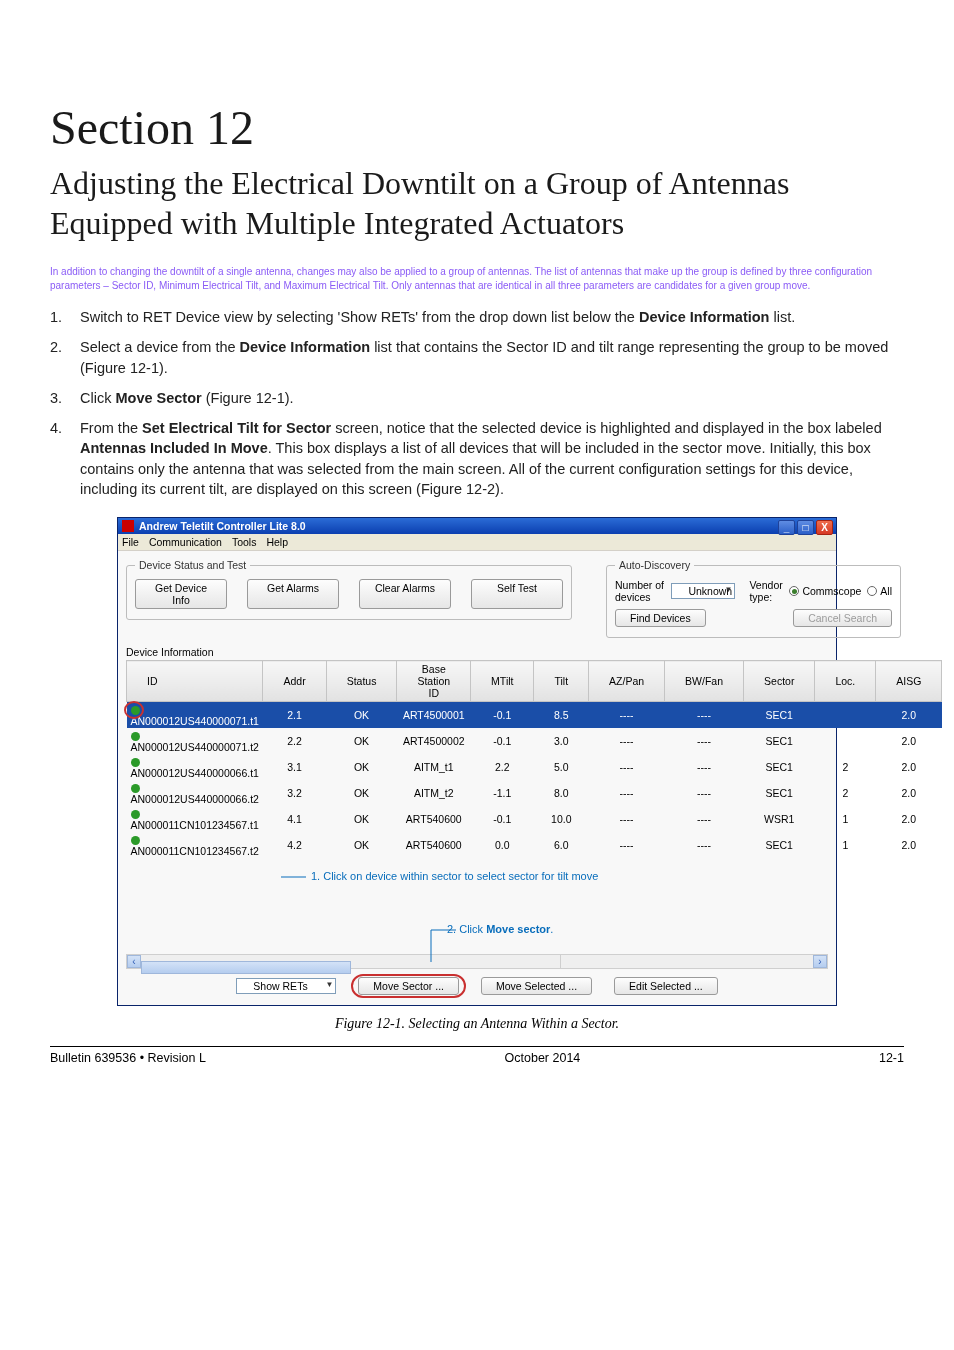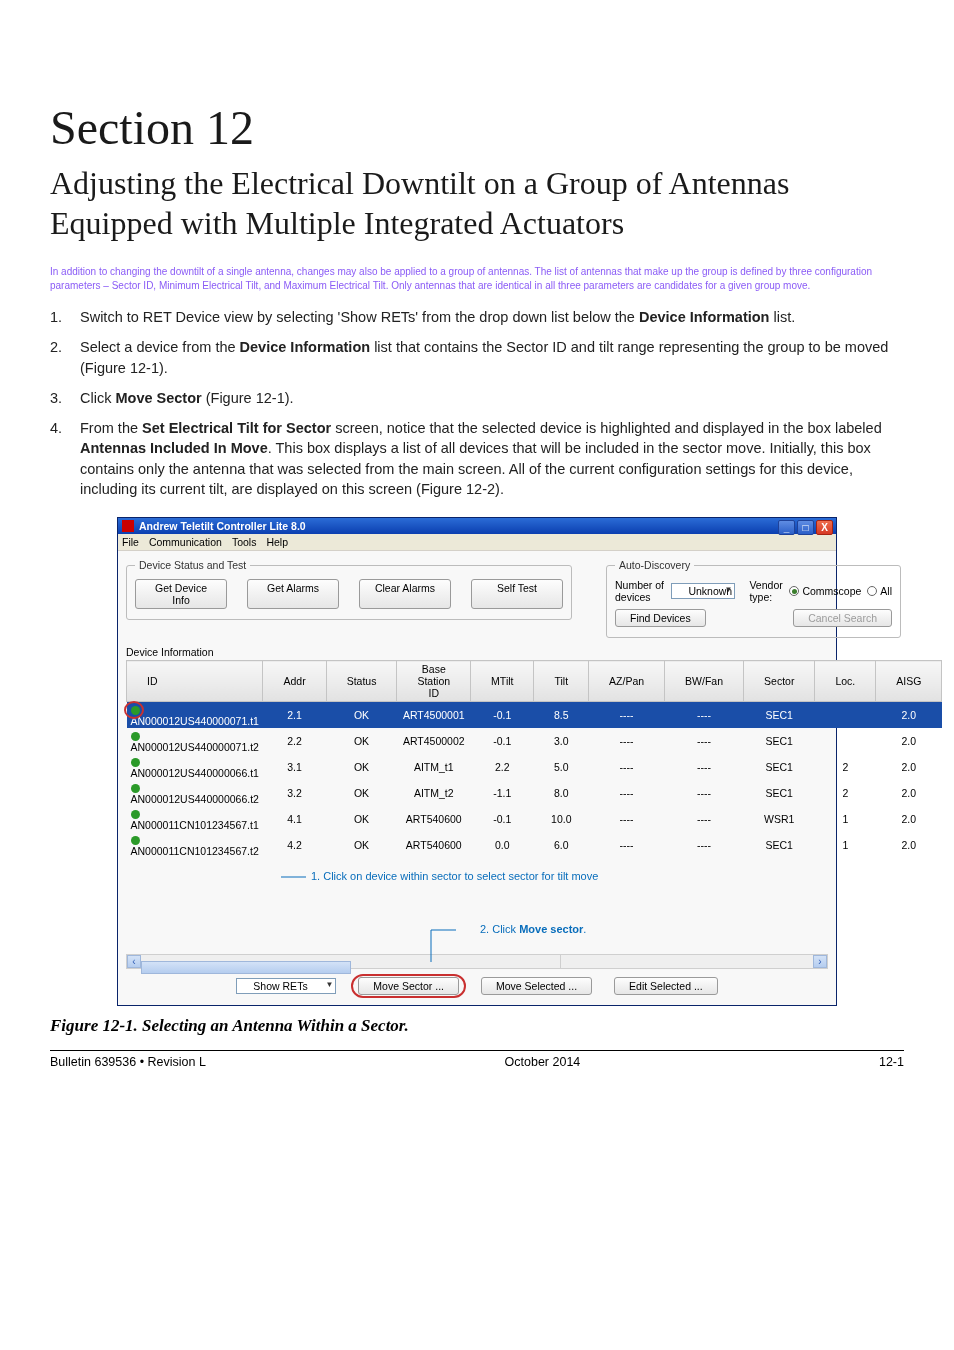--- a/index.html
+++ b/index.html
@@ -193,25 +193,25 @@
       content:"";
       position:absolute;
       left:-3px; top:-1px;
       width:16px; height:14px;
       border:2px solid #c93030;
       border-radius:50%;
       pointer-events:none;
     }
 
     .figcap {
+      text-align:center;
       font-style: italic;
       font-family: Georgia, 'Times New Roman', serif;
-      font-size: 17px;
+      font-size: 14px;
       margin-top: 10px;
-      font-weight: bold;
     }
     .footer-line { border-top:1px solid #000; margin-top:14px; }
     .footer {
       display:flex; justify-content:space-between;
       font-size:12.5px;
       padding-top:4px;
     }
     .annot-svg { position:absolute; left:0; top:0; pointer-events:none; }
   </style>
 </head>
@@ -391,21 +391,21 @@
             </tbody>
         </table>
 
         <div class="annot-area">
           <svg class="annot-svg" width="720" height="90">
             <line class="annot-line" x1="155" y1="5" x2="180" y2="5"></line>
             <line class="annot-line" x1="305" y1="58" x2="330" y2="58"></line>
             <line class="annot-line" x1="305" y1="58" x2="305" y2="90"></line>
           </svg>
           <div class="annot" style="position:absolute; left:185px; top:-2px; width:340px;">1. Click on device within sector to select sector for tilt move</div>
-          <div class="annot" style="position:absolute; left:354px; top:51px;">
+          <div class="annot" style="position:absolute; left:321px; top:51px;">
             <span>2. Click </span><b>Move sector</b><span>.</span>
           </div>
         </div>
 
         <div class="hscroll">
           <div class="arrow">‹</div>
           <div class="track">
               <div class="thumb"></div>
             </div>
           <div class="split"></div>

